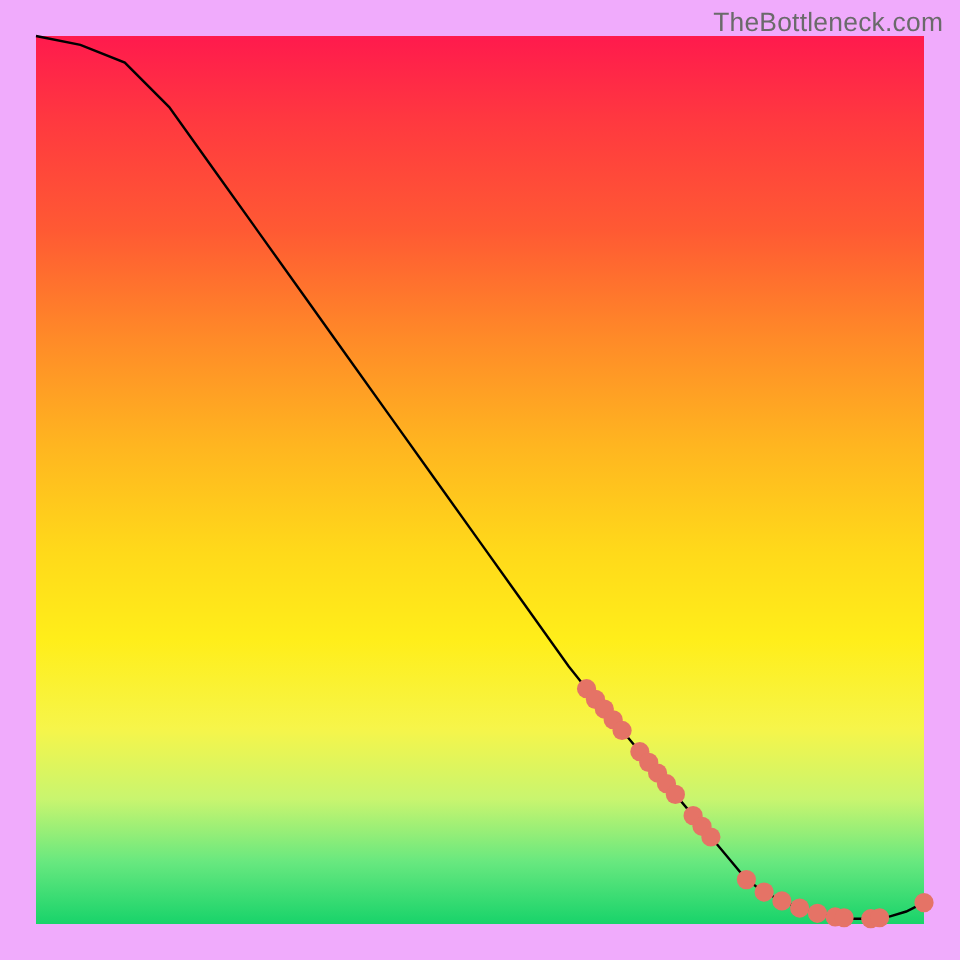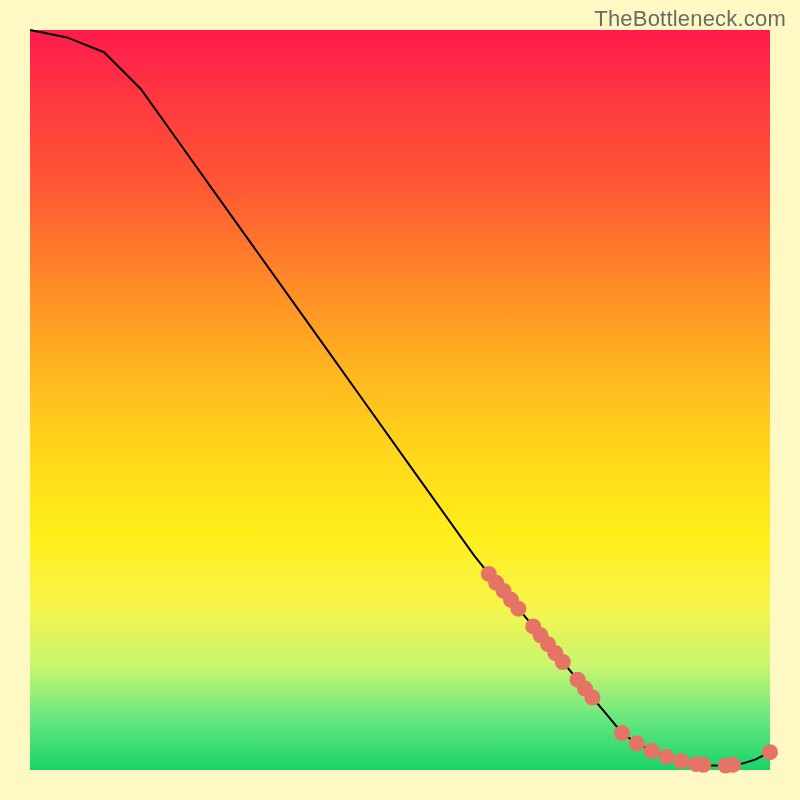--- a/index.html
+++ b/index.html
@@ -8,21 +8,21 @@
     width: 800px;
     height: 800px;
     background: #000;
     font-family: Arial, Helvetica, sans-serif;
     overflow: hidden;
   }
   .stage {
     position: relative;
     width: 800px;
     height: 800px;
-    background: #fef9c3;
+    background: #f0abfc;
   }
   .plot {
     position: absolute;
     left: 30px;
     top: 30px;
     width: 740px;
     height: 740px;
     background: linear-gradient(to bottom,
       #ff1a4d 0%,
       #ff3a3f 10%,

